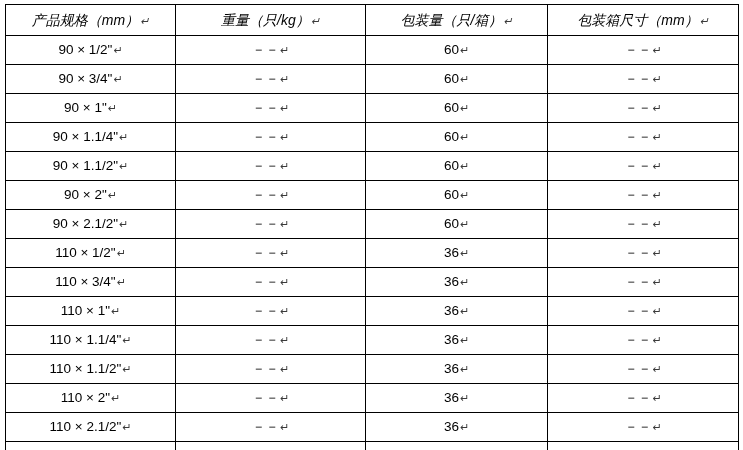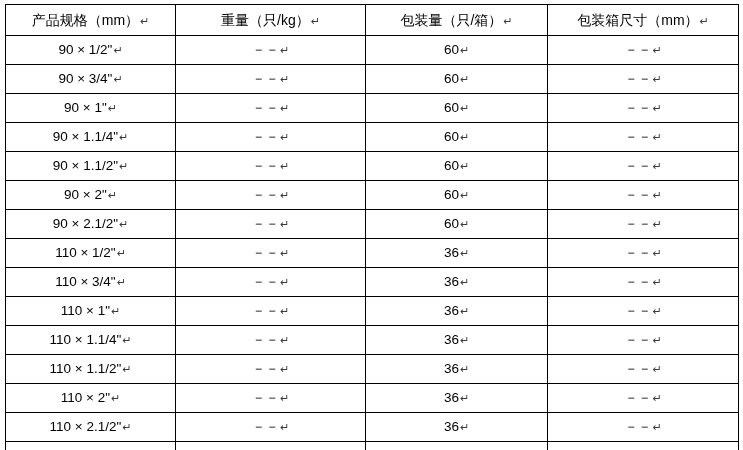--- a/index.html
+++ b/index.html
@@ -32,20 +32,21 @@
     font-weight: normal;
     font-size: 13.5px;
     line-height: 1;
     height: 28px;
     padding: 0 2px;
     white-space: nowrap;
   }
   #spec-table th {
     height: 30px;
     font-size: 14px;
+    font-style: italic;
   }
   .pilcrow {
     font-size: 11px;
     color: #3a3a3a;
     vertical-align: baseline;
     margin-left: 1px;
   }
   .dash-cell {
     letter-spacing: 0px;
   }

